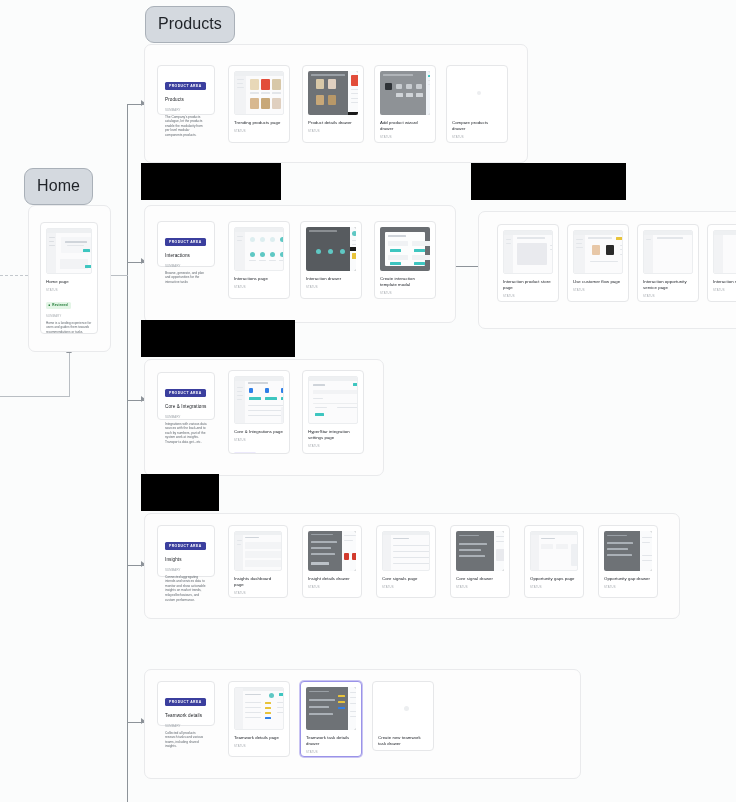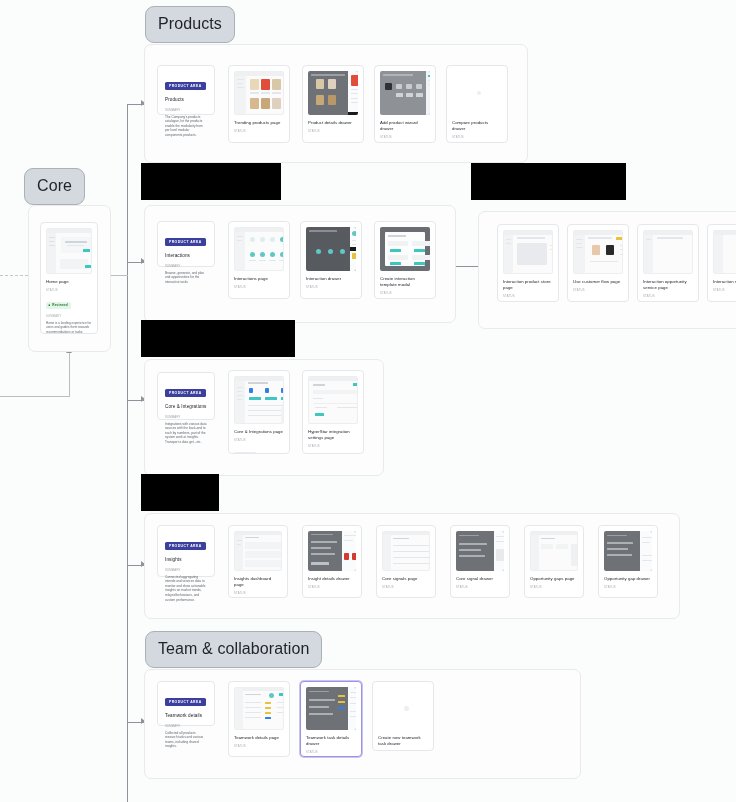--- a/index.html
+++ b/index.html
@@ -181,21 +181,21 @@
   <div class="ln h thin" style="left:437px; top:565px; width:22px;"></div>
   <div class="ln h thin" style="left:586px; top:565px; width:22px;"></div>
 
   <div class="ln h" style="left:262px; top:765px; width:122px;"></div>
   <div class="ln v" style="left:262px; top:752px; height:14px;"></div>
   <div class="ln v" style="left:331px; top:749px; height:17px;"></div>
   <div class="ln v" style="left:383px; top:749px; height:17px;"></div>
   <div class="arrow-up" style="left:328px; top:746px;"></div>
   <div class="arrow-up" style="left:380px; top:746px;"></div>
 
-  <div class="section-pill" style="left:24px; top:168px;">Core</div>
+  <div class="section-pill" style="left:24px; top:168px;">Home</div>
 
   <div class="group" style="left:28px; top:205px; width:83px; height:147px;"></div>
 
   <div class="card" style="left:40px; top:222px; width:58px; height:112px;">
     <div class="thumb light" style="height:46px;">
       <div class="side"></div>
       <div class="topbar"></div>
       <div class="ph" style="left:14px; top:8px; width:30px; height:16px; background:#f5f6f8;"></div>
       <div class="bar" style="left:18px; top:12px; width:22px; height:1.5px; background:#cfd4da;"></div>
       <div class="bar" style="left:20px; top:16px; width:17px; height:1.2px;"></div>
@@ -599,21 +599,20 @@
       <div class="bar" style="left:38px; top:6px; width:11px; height:1.2px;"></div>
       <div class="bar" style="left:38px; top:11px; width:8px; height:1.2px;"></div>
       <div class="bar" style="left:38px; top:24px; width:18px; height:1.2px;"></div>
       <div class="bar" style="left:38px; top:29px; width:14px; height:1.2px;"></div>
     </div>
     <div class="card-title">Opportunity gap drawer</div>
     <div class="card-meta">STATUS</div>
 
   </div>
 
-  <div class="section-pill" style="left:145px; top:631px;">Team &amp; collaboration</div>
 
   <div class="group" style="left:144px; top:669px; width:437px; height:110px;"></div>
 
   <div class="pa-card" style="left:157px; top:681px; width:58px; height:45px;">
     <div class="pa-badge">PRODUCT AREA</div>
     <div class="pa-title">Teamwork details</div>
     <div class="pa-meta">SUMMARY</div>
     <div class="pa-desc">Collected all products research tasks and various teams, including shared insights.</div>
   </div>
 

